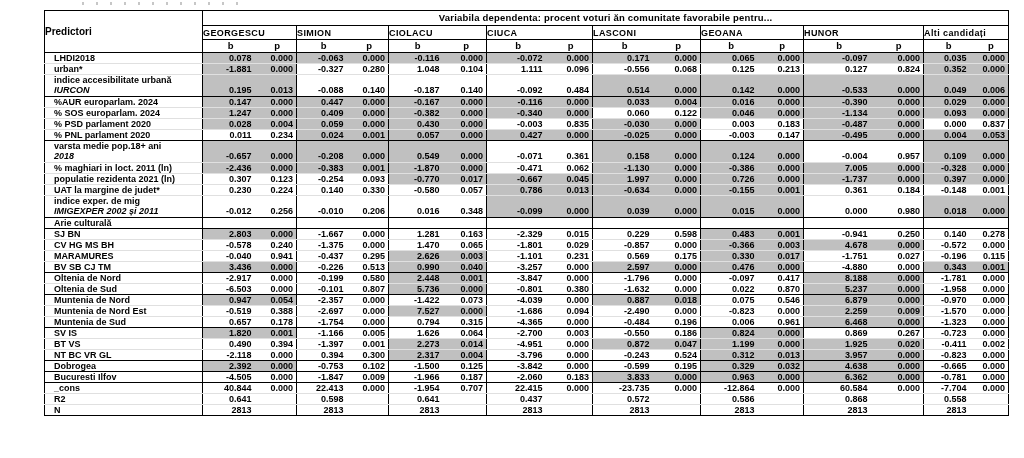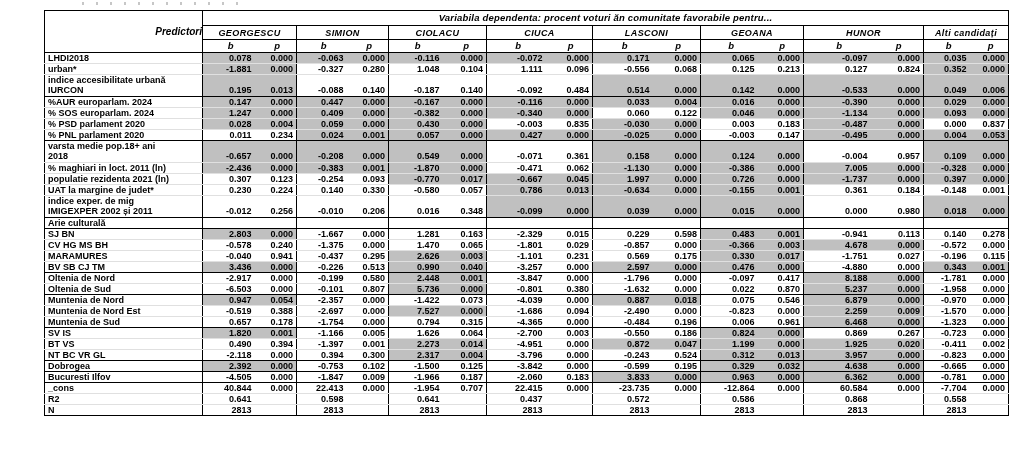--- a/index.html
+++ b/index.html
@@ -7,39 +7,39 @@
     width:1024px;height:458px;background:#ffffff;position:relative;
     font-family:"Liberation Sans","DejaVu Sans",sans-serif;
     font-weight:700;color:#000;
     -webkit-font-smoothing:antialiased;
   }
   .artifact{position:absolute;top:2px;left:82px;width:160px;height:3px;overflow:hidden;
     background:repeating-linear-gradient(90deg,#999 0 2px,transparent 2px 14px);opacity:.55;}
   .tblwrap{position:absolute;left:44px;top:10px;width:962px;}
   table{border-collapse:collapse;table-layout:fixed;width:962px;border:1px solid #000;}
   th,td{margin:0;padding:0;font-size:9px;line-height:10px;overflow:hidden;white-space:nowrap;}
-  thead th{border:1px solid #000;background:#fff;font-style:italic;}
-  th.pred{font-size:10px;text-align:right;vertical-align:middle;}
+  thead th{border:1px solid #000;background:#fff;}
+  th.pred{font-size:10px;text-align:left;vertical-align:middle;}
   th.dep{font-size:9.5px;text-align:center;height:14px;letter-spacing:.2px;}
-  th.cand{font-size:9px;text-align:center;height:13px;letter-spacing:.4px;}
+  th.cand{font-size:9px;text-align:left;height:13px;letter-spacing:.4px;}
   th.bp{font-size:9.5px;text-align:center;height:12px;border-top:1px solid #000;border-bottom:1px solid #000;border-left:none;border-right:none;}
   th.bp.gend{border-right:1px solid #000;}
   tbody tr{height:11px;}
   tbody tr.two{height:15px;}
   tbody td{border-bottom:1px solid #e0e0e0;vertical-align:middle;}
   tbody tr.two td{vertical-align:bottom;padding-bottom:1px;}
   tbody tr.sec td{border-bottom:1px solid #000;}
   tbody tr:last-child td{border-bottom:1px solid #000;}
-  td.lbl{text-align:left;padding-left:3px;border-right:1px solid #000;}
+  td.lbl{text-align:left;padding-left:9px;border-right:1px solid #000;}
   td.b{text-align:right;padding-right:7px;}
   td.p{text-align:right;padding-right:3px;border-right:1px solid #000;}
   td.p.last{border-right:none;}
   td.empty2{border-right:1px solid #000;}
   td.sh{background:#c0c0c0;}
-  td.lbl .l2{display:block;}
+  td.lbl .l2{display:block;font-style:italic;}
 </style>
 </head>
 <body>
 
 <div class="artifact"></div>
 
 <div class="tblwrap">
   <table>
     <colgroup id="colgroup">
         <col style="width: 158px;">
@@ -342,21 +342,21 @@
           <td class="p">0.000</td>
           <td class="b">1.281</td>
           <td class="p">0.163</td>
           <td class="b">-2.329</td>
           <td class="p">0.015</td>
           <td class="b">0.229</td>
           <td class="p">0.598</td>
           <td class="b sh">0.483</td>
           <td class="p sh">0.001</td>
           <td class="b">-0.941</td>
-          <td class="p">0.113</td>
+          <td class="p">0.250</td>
           <td class="b">0.140</td>
           <td class="p last">0.278</td>
         </tr>
         <tr>
           <td class="lbl"><span>CV HG MS BH</span></td>
           <td class="b">-0.578</td>
           <td class="p">0.240</td>
           <td class="b">-1.375</td>
           <td class="p">0.000</td>
           <td class="b">1.470</td>

